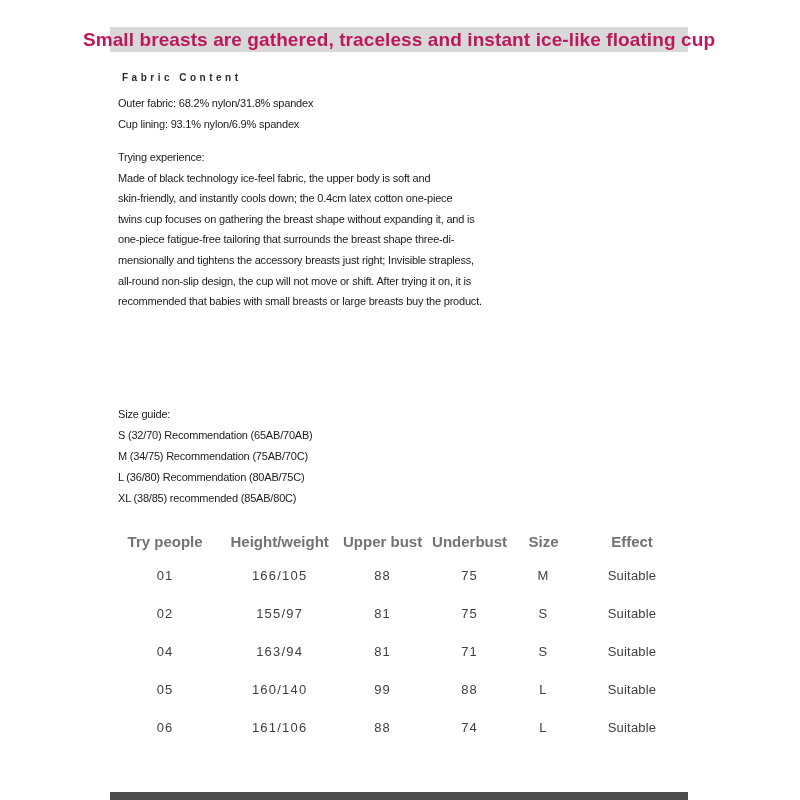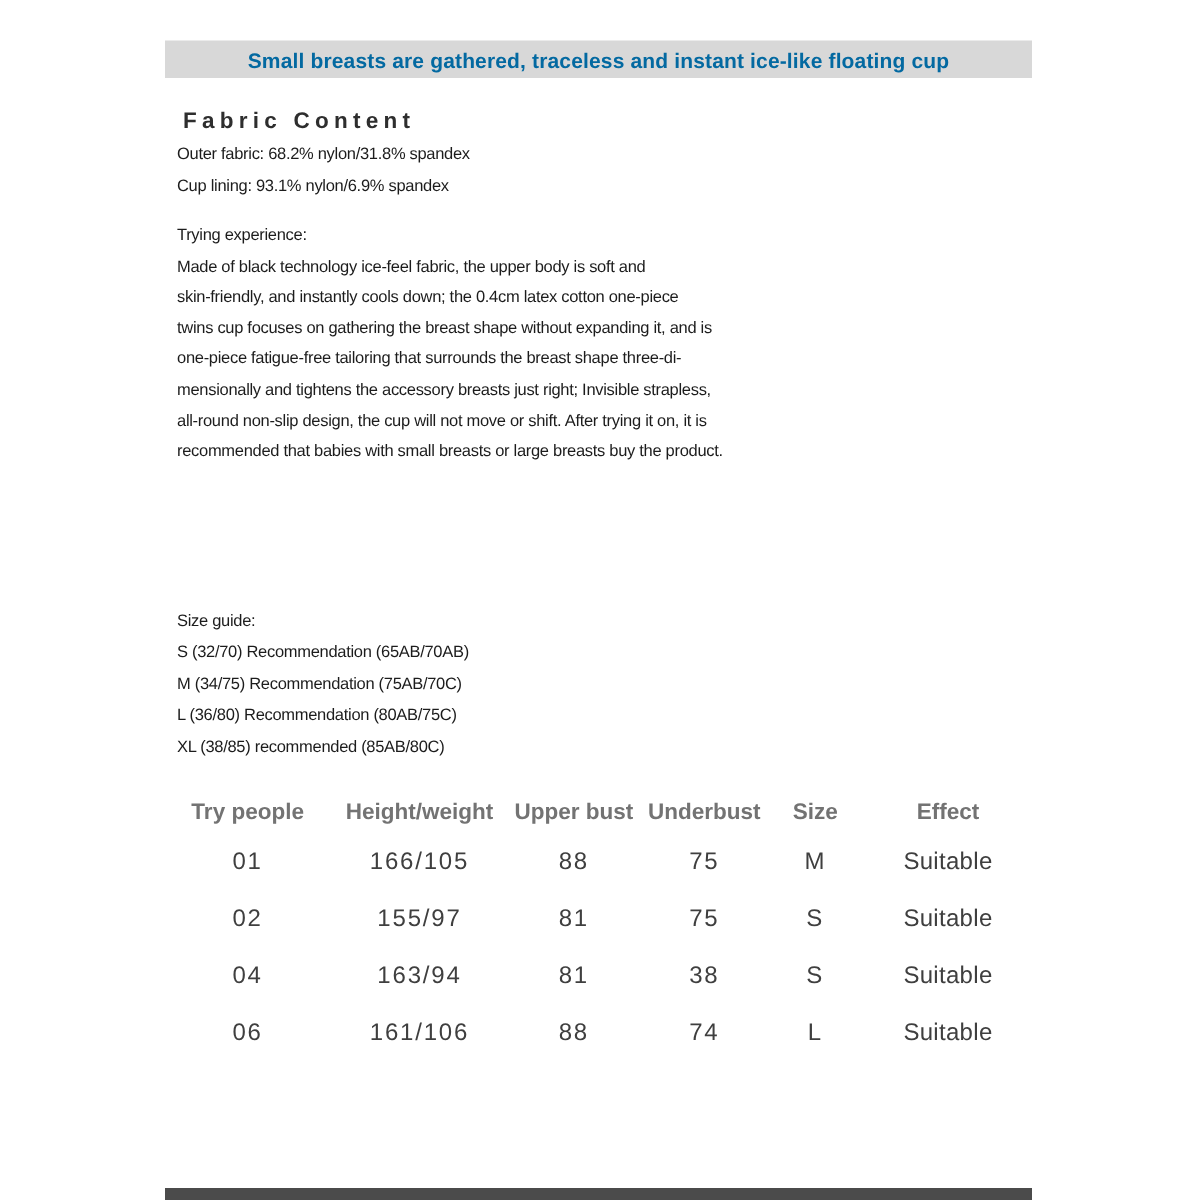--- a/index.html
+++ b/index.html
@@ -21,27 +21,27 @@
     overflow:hidden;
   }
   .title-bar{
     position:absolute;
     left:110px;top:27px;
     width:578px;height:25px;
     background:var(--title-bar-bg);
     display:flex;align-items:center;justify-content:center;
   }
   .title-bar span{
-    font-size:14px;font-weight:bold;color:#0369a1;
+    font-size:19px;font-weight:bold;color:#be185d;
     letter-spacing:0.1px;white-space:nowrap;
   }
   .fabric-heading{
     position:absolute;
     left:122px;top:72px;
-    font-size:15px;font-weight:bold;
+    font-size:10px;font-weight:bold;
     letter-spacing:3.5px;color:#2e2e2e;
     white-space:pre;
   }
   .text-block{
     position:absolute;
     left:118px;
     font-size:11px;
     letter-spacing:-0.2px;
     color:var(--ink);
     white-space:pre;
@@ -64,21 +64,21 @@
   .fit-table col.c5{width:10.5%;}
   .fit-table col.c6{width:20%;}
   .fit-table th{
     height:30px;
     font-size:15px;font-weight:bold;color:#737373;
     text-align:center;vertical-align:middle;
     white-space:nowrap;
   }
   .fit-table td{
     height:38px;
-    font-size:16px;color:var(--cell-ink);
+    font-size:13px;color:var(--cell-ink);
     text-align:center;vertical-align:middle;
     white-space:nowrap;
   }
   .fit-table td:nth-child(-n+5){letter-spacing:1.2px;}
   .fit-table td:nth-child(6){letter-spacing:0.2px;}
   .next-section-bar{
     position:absolute;
     left:110px;top:792px;
     width:578px;height:8px;
     background:var(--next-bar-bg);
@@ -147,22 +147,30 @@
           <td>155/97</td>
           <td>81</td>
           <td>75</td>
           <td>S</td>
           <td>Suitable</td>
         </tr>
         <tr>
           <td>04</td>
           <td>163/94</td>
           <td>81</td>
-          <td>38</td>
+          <td>71</td>
           <td>S</td>
+          <td>Suitable</td>
+        </tr>
+        <tr>
+          <td>05</td>
+          <td>160/140</td>
+          <td>99</td>
+          <td>88</td>
+          <td>L</td>
           <td>Suitable</td>
         </tr>
         <tr>
           <td>06</td>
           <td>161/106</td>
           <td>88</td>
           <td>74</td>
           <td>L</td>
           <td>Suitable</td>
         </tr>

